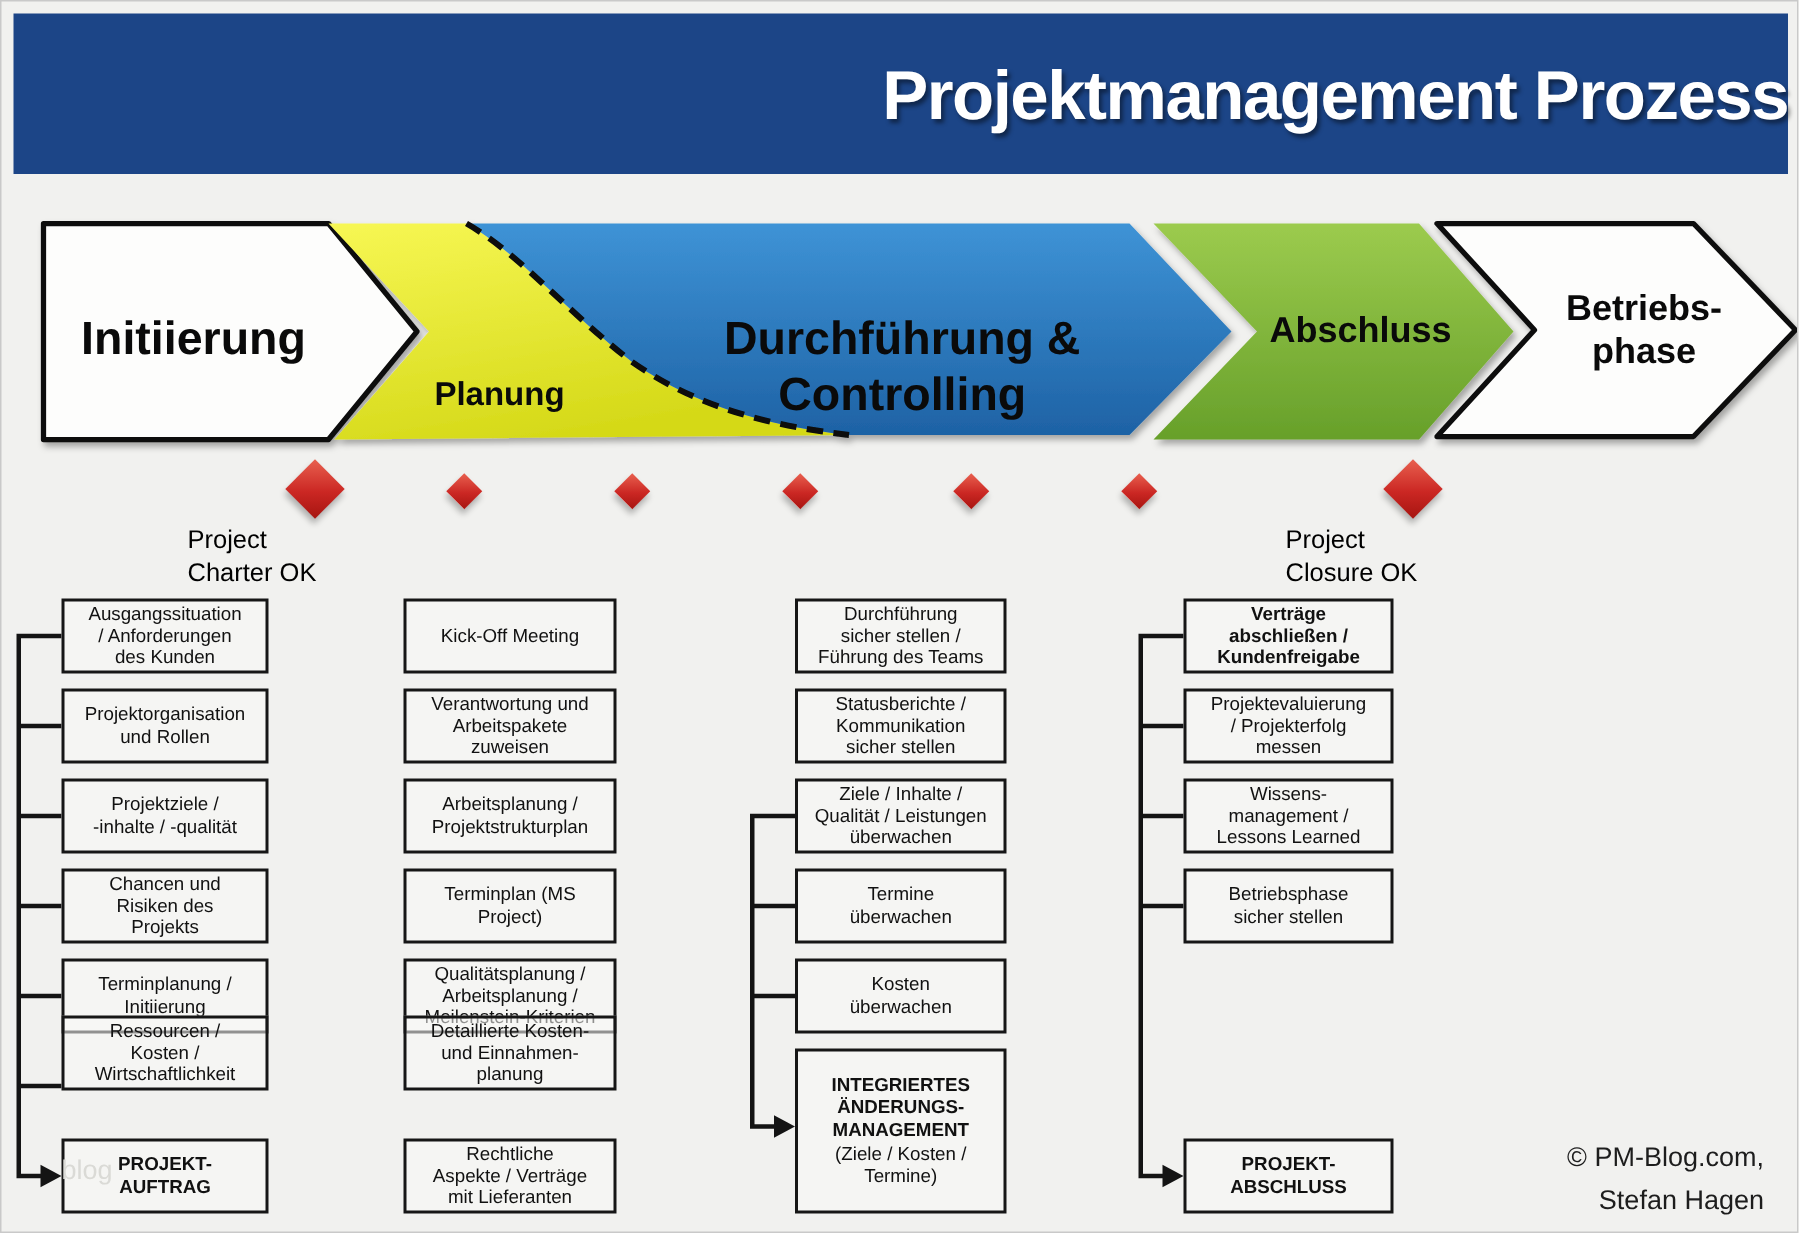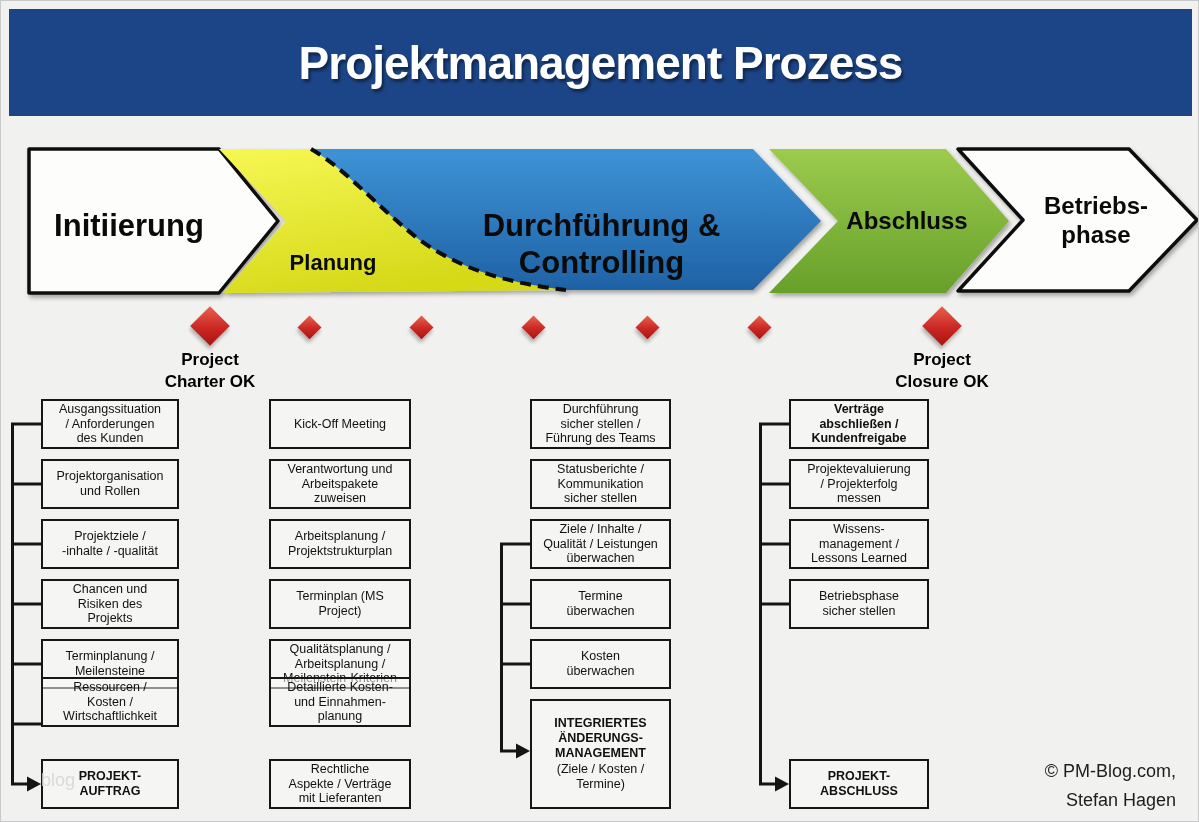--- a/index.html
+++ b/index.html
@@ -4,21 +4,21 @@
 <style>
   html,body { margin:0; padding:0; background:#e7e7e5; }
   .canvas {
     position:relative; width:1199px; height:822px;
     background:#f1f1ef; border:1px solid #c9c9c9; box-sizing:border-box;
     overflow:hidden; font-family:"Liberation Sans", sans-serif; color:#111;
   }
   
   .header {
     position:absolute; left:8px; top:8px; width:1183px; height:107px;
-    background:#1c4587; display:flex; align-items:center; justify-content:center;
+    background:#1c4587; display:flex; align-items:center; justify-content:flex-end;
   }
   .header .title {
     color:#fff; font-size:46px; font-weight:bold; letter-spacing:-1px;
     text-shadow:2px 3px 3px rgba(0,0,0,0.45);
   }
   
   .arrows { position:absolute; left:0; top:138px; width:1199px; height:170px; }
   .phase-label {
     position:absolute; font-weight:bold; color:#0a0a0a; text-align:center;
     white-space:pre-line; line-height:1.2;
@@ -30,21 +30,21 @@
   .pl-betr  { left:1025px;top:191px; width:140px; font-size:24px; }
   
   .diamond {
     position:absolute;
     background:linear-gradient(135deg,#e8604f 0%, #cb2723 55%, #a61511 100%);
     transform:rotate(45deg); box-shadow:2px 3px 4px rgba(0,0,0,0.28);
   }
   .diamond.major { width:28px; height:28px; }
   .diamond.minor { width:17px; height:17px; }
   .milestone-label {
-    position:absolute; width:170px; text-align:center; font-weight:bold;
+    position:absolute; width:170px; text-align:left; font-weight:normal;
     font-size:17px; line-height:1.3; white-space:pre-line; color:#000;
   }
   
   .box {
     position:absolute; border:2.5px solid #161616; box-sizing:border-box;
     display:flex; flex-direction:column; align-items:center; justify-content:center;
     text-align:center; font-size:12.5px; line-height:1.18; white-space:pre-line;
     padding:11px; background:rgba(248,248,246,0.55);
   }
   .box .bold { font-weight:bold; }
@@ -149,21 +149,21 @@
 / Anforderungen
 des Kunden</div>
   <div class="box c1 r2">Projektorganisation
 und Rollen</div>
   <div class="box c1 r3">Projektziele /
 -inhalte / -qualität</div>
   <div class="box c1 r4">Chancen und
 Risiken des
 Projekts</div>
   <div class="box c1 r5">Terminplanung /
-Meilensteine</div>
+Initiierung</div>
   <div class="box c1 r6">Ressourcen /
 Kosten /
 Wirtschaftlichkeit</div>
   <div class="box c1 r7">
     <span class="bold">PROJEKT-
 AUFTRAG</span>
   </div>
 
   <div class="box c2 r2">Verantwortung und
 Arbeitspakete

